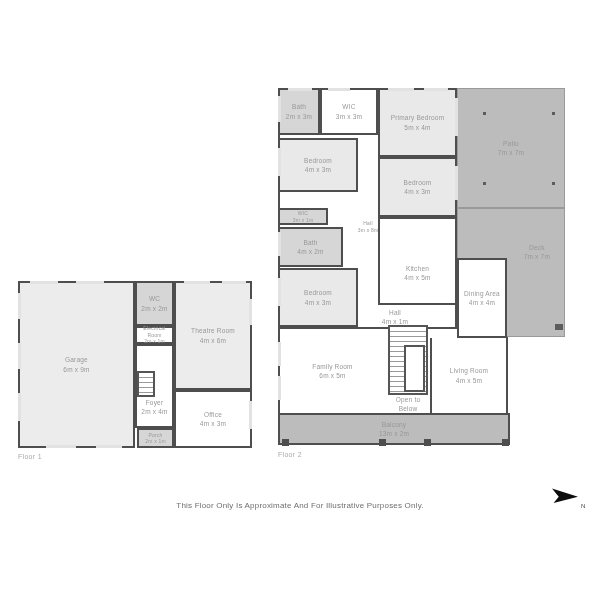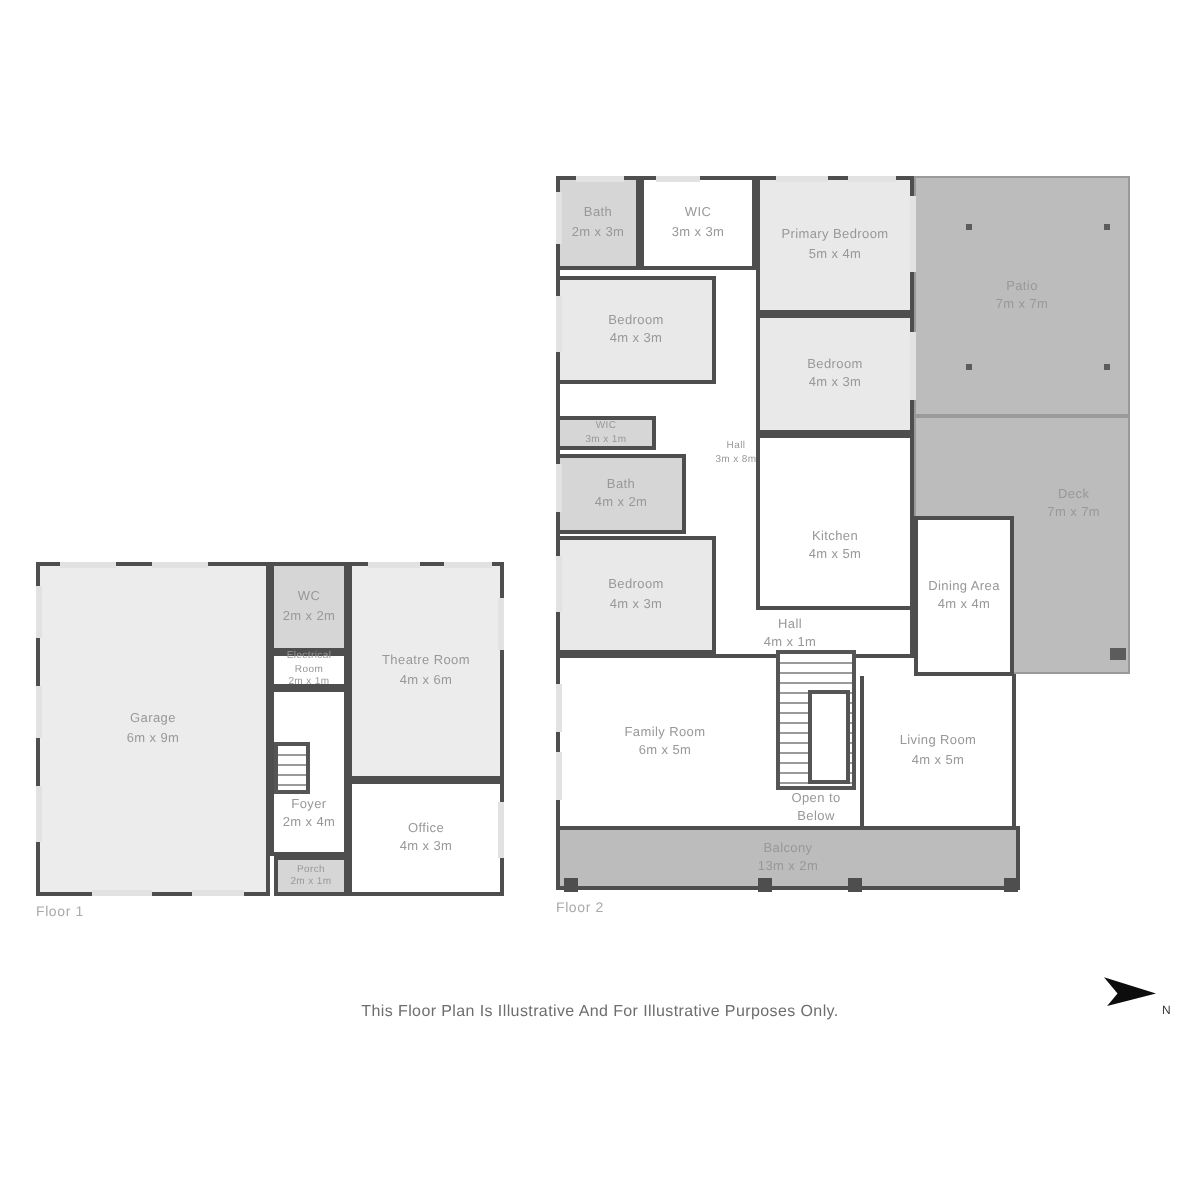--- a/index.html
+++ b/index.html
@@ -226,17 +226,17 @@
     <div class="win" style="left:0;top:288px;width:3px;height:24px;"></div>
     <div class="win" style="left:10px;top:0;width:24px;height:3px;"></div>
     <div class="win" style="left:50px;top:0;width:22px;height:3px;"></div>
     <div class="win" style="left:110px;top:0;width:26px;height:3px;"></div>
     <div class="win" style="left:146px;top:0;width:24px;height:3px;"></div>
     <div class="win" style="left:177px;top:10px;width:3px;height:38px;"></div>
     <div class="win" style="left:177px;top:78px;width:3px;height:34px;"></div>
   </div>
   <div class="floor-tag" style="left:278px;top:451px;">Floor 2</div>
 
-  <div class="disclaimer">This Floor Plan Is Illustrative And For Illustrative Purposes Only.</div>
+  <div class="disclaimer">This Floor Only Is Approximate And For Illustrative Purposes Only.</div>
   <div class="north"></div>
   <div class="north-n">N</div>
 
 </div>
 
 </body></html>

